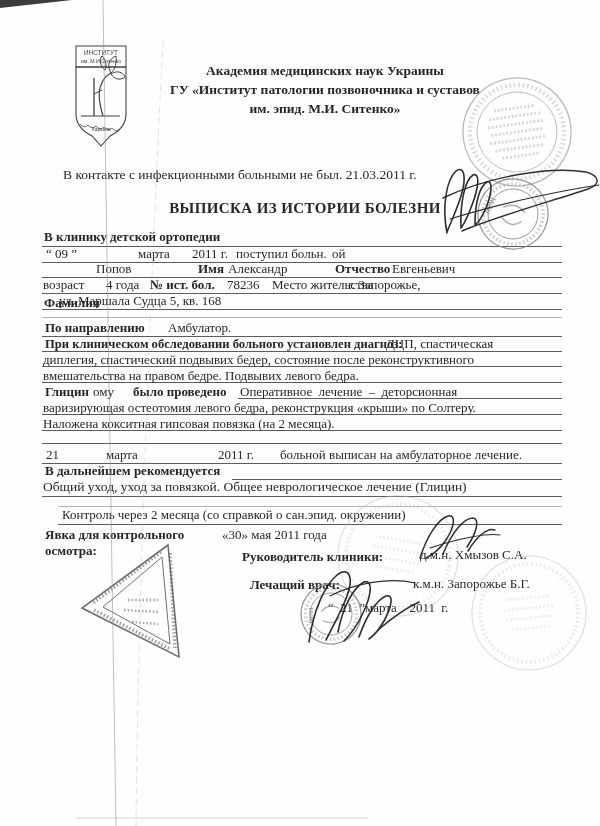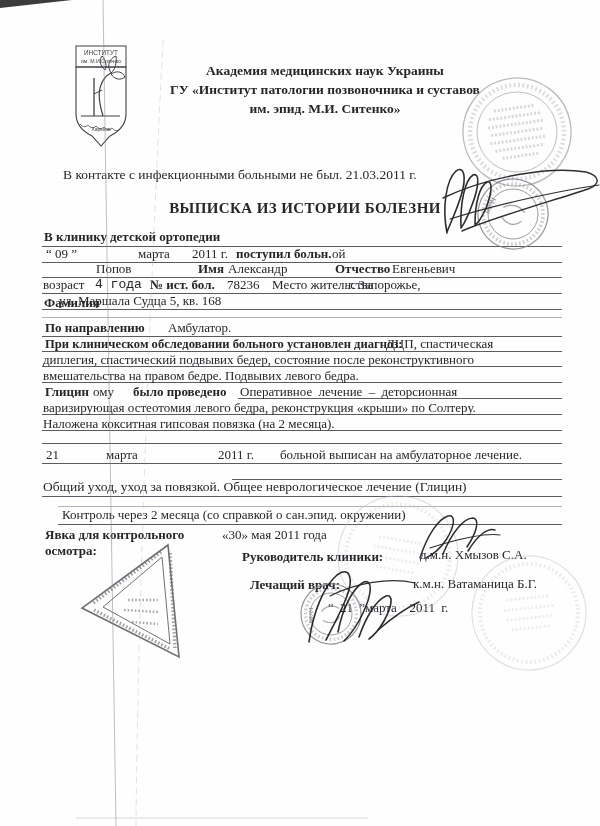--- a/index.html
+++ b/index.html
@@ -47,34 +47,34 @@
 
   <div class="t b c" style="left:140px;top:200px;width:330px;font-size:15px;letter-spacing:.4px;">ВЫПИСКА ИЗ ИСТОРИИ БОЛЕЗНИ</div>
 
   <div class="t b" style="left:44px;top:230px;">В клинику</div>
   <div class="t" style="left:110px;top:230px;font-weight:bold;">детской ортопедии</div>
   <div class="rule" style="left:42px;top:246px;width:520px;"></div>
 
   <div class="t" style="left:46px;top:247px;">“ 09 ”</div>
   <div class="t" style="left:138px;top:247px;">марта</div>
   <div class="t" style="left:192px;top:247px;">2011 г.</div>
-  <div class="t" style="left:236px;top:247px;font-weight:bold;">поступил больн.</div>
+  <div class="t" style="left:236px;top:247px;">поступил больн.</div>
   <div class="t" style="left:332px;top:247px;">ой</div>
   <div class="rule" style="left:42px;top:262px;width:520px;"></div>
 
   <div class="t b" style="left:44px;top:262px;margin-top:34px;">Фамилия</div>
   <div class="t" style="left:96px;top:262px;">Попов</div>
   <div class="t b" style="left:198px;top:262px;">Имя</div>
   <div class="t" style="left:228px;top:262px;">Александр</div>
   <div class="t b" style="left:335px;top:262px;">Отчество</div>
   <div class="t" style="left:392px;top:262px;">Евгеньевич</div>
   <div class="rule" style="left:42px;top:277px;width:520px;"></div>
 
   <div class="t" style="left:43px;top:278px;">возраст</div>
-  <div class="t" style="left:95px;top:278px;font-family:Liberation Mono, monospace;">4 года</div>
+  <div class="t" style="left:106px;top:278px;">4 года</div>
   <div class="t b" style="left:150px;top:278px;">№ ист. бол.</div>
   <div class="t" style="left:227px;top:278px;">78236</div>
   <div class="t" style="left:272px;top:278px;">Место жительства</div>
   <div class="t" style="left:348px;top:278px;text-align:center;">г. Запорожье,</div>
   <div class="rule" style="left:42px;top:293px;width:520px;"></div>
 
   <div class="t" style="left:43px;top:294px;margin-left:16px;">ул. Маршала Судца 5, кв. 168</div>
   <div class="rule" style="left:42px;top:309px;width:520px;"></div>
   <div class="rule gray" style="left:42px;top:317px;width:520px;"></div>
 
@@ -100,36 +100,37 @@
   <div class="t" style="left:43px;top:417px;">Наложена кокситная гипсовая повязка (на 2 месяца).</div>
   <div class="rule" style="left:42px;top:430px;width:520px;"></div>
   <div class="rule" style="left:42px;top:443px;width:520px;"></div>
 
   <div class="t" style="left:46px;top:448px;">21</div>
   <div class="t" style="left:106px;top:448px;">марта</div>
   <div class="t" style="left:218px;top:448px;">2011 г.</div>
   <div class="t" style="left:280px;top:448px;">больной выписан на амбулаторное лечение.</div>
   <div class="rule" style="left:42px;top:463px;width:520px;"></div>
 
+  <div class="t b" style="left:45px;top:464px;">В дальнейшем рекомендуется</div>
   <div class="rule" style="left:232px;top:479px;width:330px;"></div>
   <div class="t" style="left:43px;top:480px;font-size:13.5px;">Общий уход, уход за повязкой. Общее неврологическое лечение (Глицин)</div>
   <div class="rule" style="left:42px;top:496px;width:520px;"></div>
 
   <div class="rule faint" style="left:58px;top:506px;width:504px;"></div>
   <div class="t" style="left:62px;top:508px;">Контроль через 2 месяца (со справкой о сан.эпид. окружении)</div>
   <div class="rule" style="left:58px;top:524px;width:504px;"></div>
 
   <div class="t b" style="left:45px;top:528px;text-align:center;">Явка для контрольного</div>
   <div class="t" style="left:222px;top:528px;">«30» мая 2011 года</div>
   <div class="t b" style="left:45px;top:544px;">осмотра:</div>
 
   <div class="t b" style="left:242px;top:550px;">Руководитель клиники:</div>
   <div class="t" style="left:420px;top:548px;">д.м.н. Хмызов С.А.</div>
   <div class="t b" style="left:242px;top:578px;margin-left:8px;">Лечащий врач:</div>
-  <div class="t" style="left:413px;top:577px;">к.м.н. Ватаманица Б.Г.</div>
+  <div class="t" style="left:413px;top:577px;">к.м.н. Запорожье Б.Г.</div>
   <div class="t" style="left:328px;top:601px;word-spacing:3px;">“ 21 ”марта  2011 г.</div>
 
   <svg class="overlay" width="600" height="826" viewBox="0 0 600 826" fill="none">
 
     <g stroke="#a8a8b4" opacity="0.8" transform="rotate(-8 517 132)">
       <circle cx="517" cy="132" r="54" stroke-width="1.3"></circle>
       <circle cx="517" cy="132" r="40" stroke-width="0.9"></circle>
       <circle cx="517" cy="132" r="47" stroke-width="4.5" stroke-dasharray="1.8,2.6" opacity="0.5"></circle>
       <g stroke-width="3" stroke-dasharray="2,1.8" opacity="0.55">
         <line x1="497" y1="108" x2="537" y2="108"></line>

